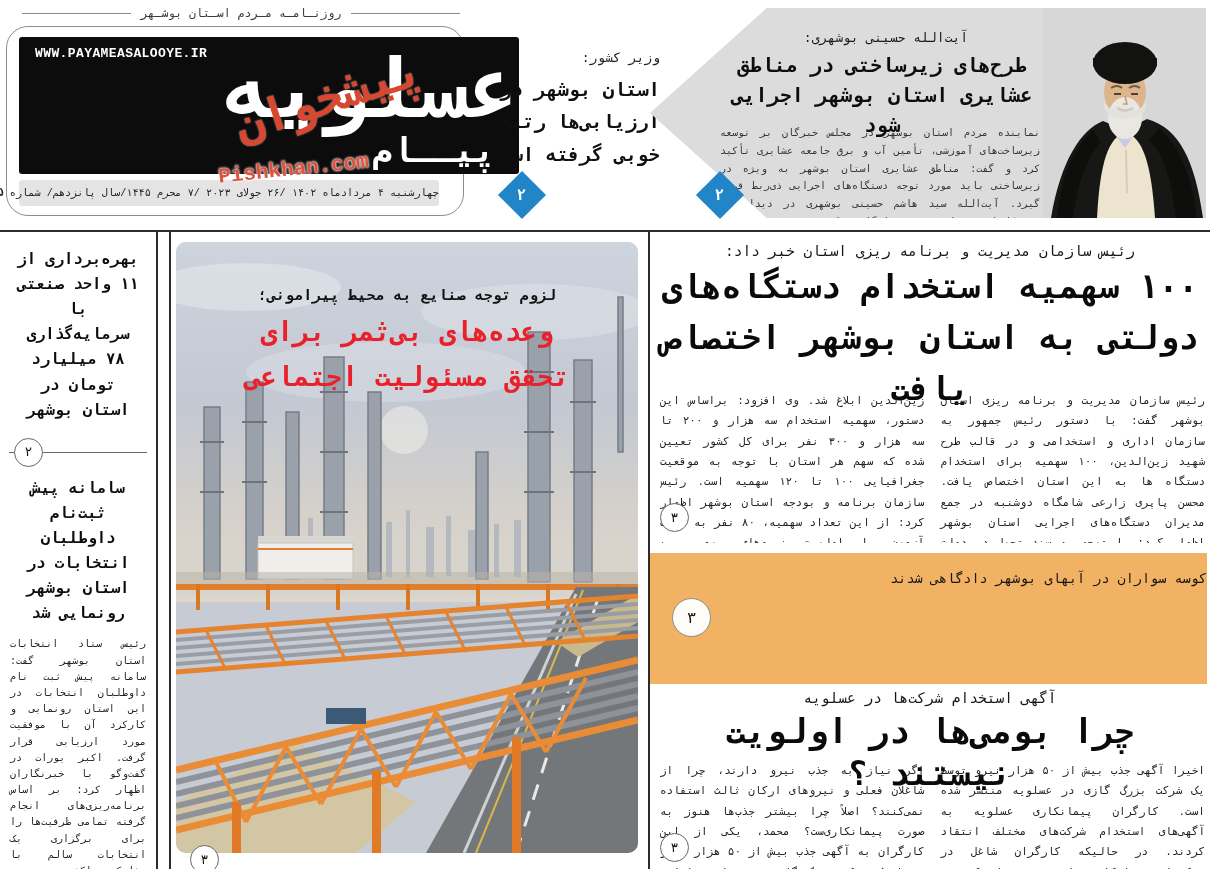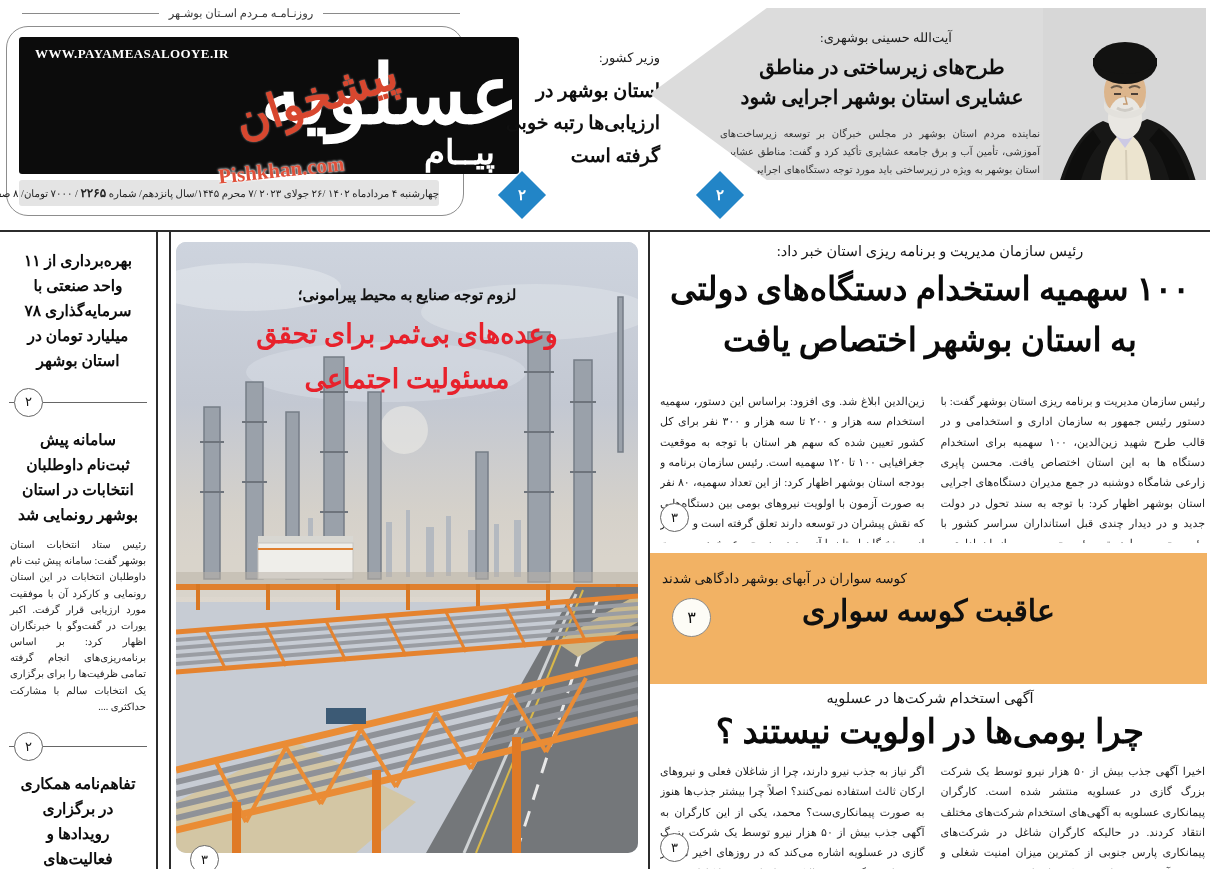--- a/index.html
+++ b/index.html
@@ -1,17 +1,17 @@
 <!DOCTYPE html>
 <html lang="fa" dir="rtl"><head>
 <meta charset="utf-8">
 <style>
   html,body{margin:0;padding:0;background:#fff;}
   #page{position:relative;width:1210px;height:869px;background:#fff;overflow:hidden;
-        font-family:Liberation Serif, serif;color:#111;direction:rtl;border-radius:15px;}
+        font-family:Liberation Mono, monospace;color:#111;direction:rtl;border-radius:15px;}
   .abs{position:absolute;}
   
   .tagline-row{top:6px;left:22px;width:438px;display:flex;align-items:center;gap:10px;}
   .tagline-row .rule{flex:1;height:1px;background:#8a8a8a;}
   .tagline-row .txt{font-size:11.5px;color:#3a3a3a;letter-spacing:1px;white-space:nowrap;}
   .masthead-frame{top:26px;left:6px;width:456px;height:188px;border:1.5px solid #8d8d8d;border-radius:22px;background:#fff;}
   .masthead-black{position:absolute;left:12px;top:10px;width:500px;height:137px;background:#0c0c0c;border-radius:3px;}
   .mast-url{position:absolute;top:9px;left:16px;direction:ltr;color:#fff;font-weight:bold;font-size:13px;letter-spacing:.4px;}
   .logo-main{position:absolute;left:0;right:0;top:16px;text-align:right;color:#fff;font-weight:bold;font-size:82px;line-height:1.05;white-space:nowrap;}
   .logo-sub{position:absolute;bottom:2px;right:24px;color:#fff;font-weight:bold;font-size:34px;}
@@ -24,21 +24,21 @@
          text-shadow:0 0 2px #fff,0 0 3px #fff;z-index:6;pointer-events:none;direction:ltr;}
   
   .minister{top:50px;left:468px;width:192px;}
   .minister .kicker{font-size:13px;color:#222;margin-bottom:9px;}
   .minister .hl{font-size:19px;font-weight:bold;line-height:1.7;color:#0f0f0f;}
   .diamond{width:34px;height:34px;background:#2285c7;transform:rotate(45deg);display:flex;align-items:center;justify-content:center;}
   .diamond span{transform:rotate(-45deg);color:#fff;font-weight:bold;font-size:15px;}
   .dia1{top:178px;left:505px;}
   .dia2{top:178px;left:703px;z-index:4;}
   
-  .aya-block{top:8px;left:650px;width:556px;height:172px;background:#dcdcdc;
+  .aya-block{top:8px;left:650px;width:556px;height:210px;background:#dcdcdc;
              clip-path:polygon(0 50%,21% 0,100% 0,100% 100%,21% 100%);}
   .aya-kicker{position:absolute;top:22px;right:170px;width:300px;text-align:center;font-size:13px;color:#1c1c1c;}
   .aya-hl{position:absolute;top:44px;right:166px;width:316px;text-align:center;font-size:20px;font-weight:bold;line-height:1.5;color:#0d0d0d;}
   .aya-body{position:absolute;top:117px;right:166px;width:320px;font-size:10px;line-height:1.78;text-align:justify;color:#333;}
   .aya-photo{position:absolute;top:0;right:0;width:163px;height:210px;}
   
   .hrule{top:230px;left:0;width:1210px;height:1.5px;background:#2c2c2c;}
   .vline{top:231px;bottom:0;width:1.5px;background:#2c2c2c;}
   .vl1{left:156px;} .vl2{left:169px;} .vl3{left:648px;}
   
@@ -57,21 +57,21 @@
   .photo-pref{top:845px;left:190px;z-index:4;}
   
   .lead-kicker{top:243px;left:655px;width:550px;text-align:center;font-size:14.5px;color:#161616;}
   .lead-hl{top:264px;left:655px;width:550px;text-align:center;font-size:33px;font-weight:bold;line-height:1.55;color:#0a0a0a;}
   .cols{display:flex;gap:16px;}
   .cols .col{flex:1;font-size:11px;line-height:1.85;text-align:justify;color:#1f1f1f;}
   .lead-body{top:391px;left:660px;width:545px;height:152px;overflow:hidden;}
   .pc-lead{top:503px;left:660px;z-index:4;}
   
   .banner{top:553px;left:650px;width:557px;height:131px;background:#f2b264;}
-  .banner .kicker{position:absolute;top:17px;left:0;right:0;text-align:left;font-size:13.5px;color:#161616;margin-left:12px;}
+  .banner .kicker{position:absolute;top:17px;left:0;right:0;text-align:right;font-size:13.5px;color:#161616;}
   .banner .hl{position:absolute;top:40px;left:0;right:0;text-align:center;font-size:30px;font-weight:bold;color:#101010;}
   .banner .pcircle{position:absolute;left:22px;top:45px;width:37px;height:37px;background:#fdfcf6;border-color:#8b8b8b;font-size:16px;}
   
   .jobs-kicker{top:690px;left:655px;width:550px;text-align:center;font-size:14.5px;color:#161616;}
   .jobs-hl{top:711px;left:655px;width:550px;text-align:center;font-size:34px;font-weight:bold;color:#0a0a0a;}
   .jobs-body{top:761px;left:660px;width:545px;height:108px;overflow:hidden;}
   .pc-jobs{top:833px;left:660px;z-index:4;}
 </style>
 </head>
 <body>
@@ -281,21 +281,20 @@
   <div class="abs lead-kicker">رئیس سازمان مدیریت و برنامه ریزی استان خبر داد:</div>
   <div class="abs lead-hl">۱۰۰ سهمیه استخدام دستگاه‌های دولتی به استان بوشهر اختصاص یافت</div>
   <div class="abs lead-body cols">
     <div class="col">رئیس سازمان مدیریت و برنامه ریزی استان بوشهر گفت: با دستور رئیس جمهور به سازمان اداری و استخدامی و در قالب طرح شهید زین‌الدین، ۱۰۰ سهمیه برای استخدام دستگاه ها به این استان اختصاص یافت. محسن پاپری زارعی شامگاه دوشنبه در جمع مدیران دستگاه‌های اجرایی استان بوشهر اظهار کرد: با توجه به سند تحول در دولت جدید و در دیدار چندی قبل استانداران سراسر کشور با رئیس جمهور، با دستور رئیس‌جمهور به سازمان اداری و استخدامی، ردیف و سهمیه جدیدی به استان‌ها در قالب طرح شهید</div>
     <div class="col">زین‌الدین ابلاغ شد. وی افزود: براساس این دستور، سهمیه استخدام سه هزار و ۲۰۰ تا سه هزار و ۳۰۰ نفر برای کل کشور تعیین شده که سهم هر استان با توجه به موقعیت جغرافیایی ۱۰۰ تا ۱۲۰ سهمیه است. رئیس سازمان برنامه و بودجه استان بوشهر اظهار کرد: از این تعداد سهمیه، ۸۰ نفر به صورت آزمون با اولویت نیروهای بومی بین دستگاه‌هایی که نقش پیشران در توسعه دارند تعلق گرفته است و ۱۰ نفر از بین نخبگان استان با آزمون درون مجموعه خود به صورت پیمانی جذب می‌شوند...</div>
   </div>
   <span class="abs pcircle pc-lead">۳</span>
 
   <div class="abs banner">
     <div class="kicker">کوسه سواران در آبهای بوشهر دادگاهی شدند</div>
-    <div class="hl">عاقبت کوسه سواری</div>
     <span class="pcircle">۳</span>
   </div>
 
   <div class="abs jobs-kicker">آگهی استخدام شرکت‌ها در عسلویه</div>
   <div class="abs jobs-hl">چرا بومی‌ها در اولویت نیستند ؟</div>
   <div class="abs jobs-body cols">
     <div class="col">اخیرا آگهی جذب بیش از ۵۰ هزار نیرو توسط یک شرکت بزرگ گازی در عسلویه منتشر شده است. کارگران پیمانکاری عسلویه به آگهی‌های استخدام شرکت‌های مختلف انتقاد کردند. در حالیکه کارگران شاغل در شرکت‌های پیمانکاری پارس جنوبی از کمترین میزان امنیت شغلی و امید به آینده برخوردارند، شرکت‌ها برای جذب نیروی جدید آگهی منتشر می‌کنند؛ کارگران شرکتی با انتقاد از این رویه می‌گویند:</div>
     <div class="col">اگر نیاز به جذب نیرو دارند، چرا از شاغلان فعلی و نیروهای ارکان ثالث استفاده نمی‌کنند؟ اصلاً چرا بیشتر جذب‌ها هنوز به صورت پیمانکاری‌ست؟ محمد، یکی از این کارگران به آگهی جذب بیش از ۵۰ هزار نیرو توسط یک شرکت بزرگ گازی در عسلویه اشاره می‌کند که در روزهای اخیر منتشر شده؛ او می‌گوید: در حالیکه قرار است پیمانکاران حذف شوند، شرکت‌ها همچنان آگهی جذب ...</div>
   </div>
   <span class="abs pcircle pc-jobs">۳</span>

